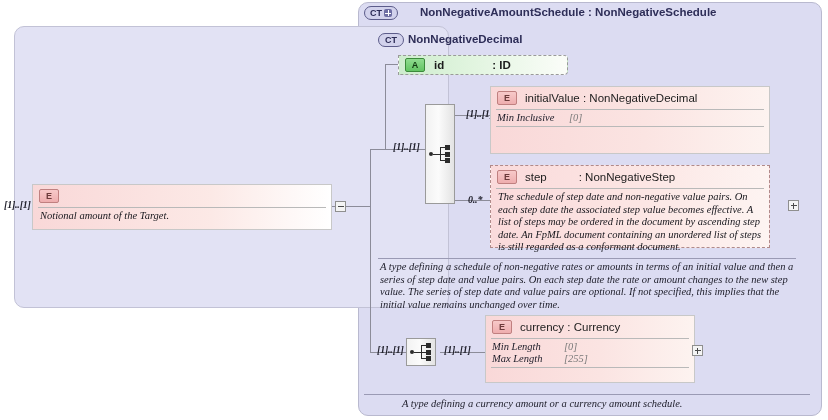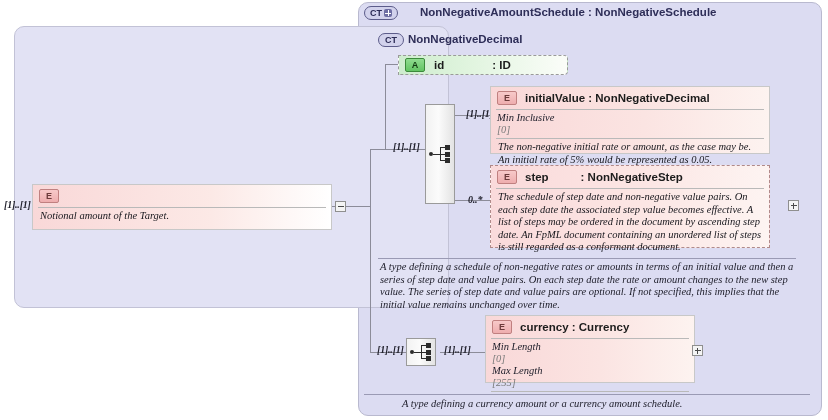--- a/index.html
+++ b/index.html
@@ -149,39 +149,39 @@
     font-family: "Liberation Sans", sans-serif;
     font-size: 9px;
     font-weight: bold;
     color: #6b3a3a;
     box-sizing: border-box;
     flex: none;
   }
   .ebox-name {
     font-family: "Liberation Sans", sans-serif;
     font-size: 11.5px;
-    font-weight: bold;
+    font-weight: normal;
     color: #1c1c1c;
     margin-left: 8px;
     white-space: pre;
   }
   .ebox-sep {
     border-top: 1px solid #b9b9b9;
     height: 0;
     margin: 0 5px;
   }
   .facets {
     font-family: "Liberation Serif", serif;
     font-style: italic;
     font-size: 10.5px;
     color: #1c1c28;
     padding: 2px 6px 2px 6px;
     line-height: 12px;
   }
-  .facets .frow { display: flex; flex-direction: column; }
+  .facets .frow { display: flex; }
   .facets .fname { width: 72px; flex: none; }
   .facets .fval { color: #7a7a7a; }
   .edesc {
     font-family: "Liberation Serif", serif;
     font-style: italic;
     font-size: 10.5px;
     color: #16161c;
     padding: 2px 7px 3px 7px;
     line-height: 12.5px;
   }
@@ -360,21 +360,20 @@
       <span class="ebox-name">initialValue : NonNegativeDecimal</span>
     </div>
     <div class="ebox-sep"></div>
     <div class="facets">
       <div class="frow">
         <span class="fname">Min Inclusive</span>
         <span class="fval">[0]</span>
       </div>
     </div>
     <div class="ebox-sep"></div>
-    <div class="edesc">The non-negative initial rate or amount, as the case may be. An initial rate of 5% would be represented as 0.05.</div>
   </div>
 
   <div class="card" style="left:468px; top:194px;">0..*</div>
 
   <div class="ebox dashed" style="left:490px; top:165px; width:280px; height:83px;">
     <div class="ebox-header">
       <span class="e-icon">E</span>
       <span class="ebox-name">step          : NonNegativeStep</span>
     </div>
     <div class="ebox-sep"></div>

